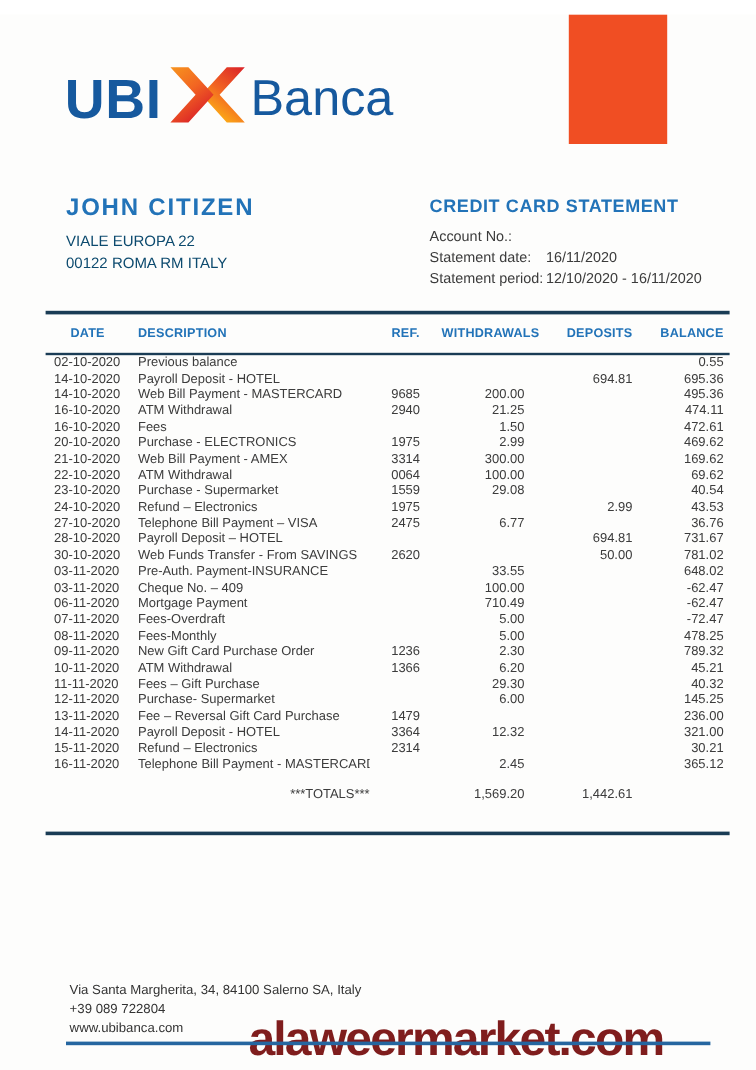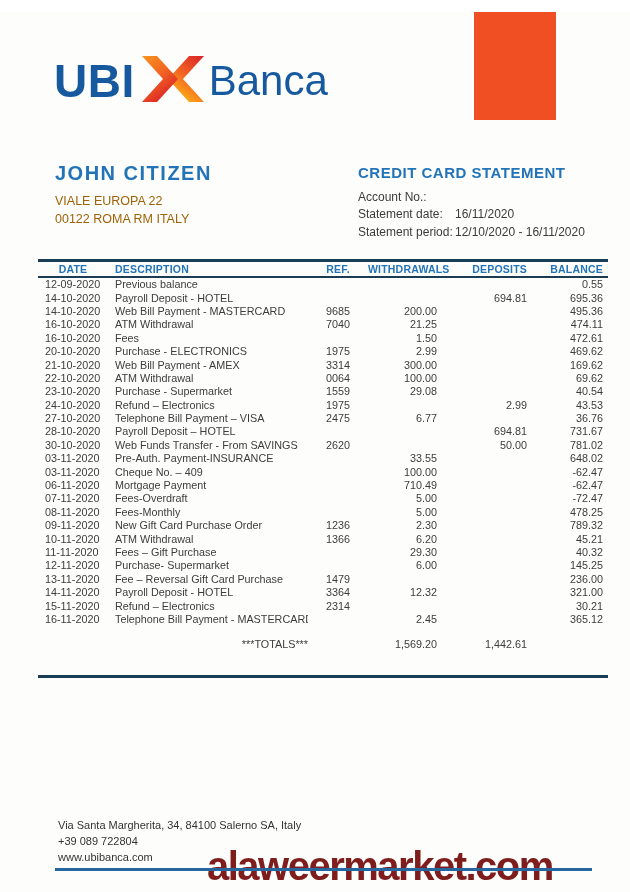--- a/index.html
+++ b/index.html
@@ -13,39 +13,39 @@
   
   .orange-block { position:absolute; left:474px; top:0; width:82px; height:108px; background:#F04E23; }
   .logo { position:absolute; left:54px; top:40px; display:flex; align-items:center; }
   .logo-ubi { font-size:46px; font-weight:700; color:#16599E; letter-spacing:0.5px; line-height:1; }
   .logo-x { margin:0 3px 0 5px; }
   .logo-banca { font-size:42px; font-weight:500; color:#16599E; line-height:1; }
 
   
   .recipient { position:absolute; left:55px; top:150px; }
   .recipient-name { color:#2273B8; font-size:20px; font-weight:700; letter-spacing:1.5px; margin-bottom:8px; }
-  .recipient-addr { font-size:12.5px; color:#a16207; line-height:1.4; }
+  .recipient-addr { font-size:12.5px; color:#0c4a6e; line-height:1.4; }
 
   
   .stmt { position:absolute; left:358px; top:152px; }
   .stmt-title { color:#2273B8; font-size:15px; font-weight:700; letter-spacing:0.5px; margin-bottom:8px; }
   .stmt-fields { font-size:12px; color:#3b3b3b; }
   .stmt-row { display:grid; grid-template-columns:97px auto; line-height:1.45; }
   .stmt-row .val { white-space:nowrap; }
 
   
   .tbl { position:absolute; left:38px; top:247px; width:570px; }
   .rule-thick { height:3px; background:#1A3C55; }
   .rule-thin { height:1.5px; background:#1A3C55; }
   .grid-row {
     display:grid;
     grid-template-columns:70px 200px 60px 85px 85px 70px;
     align-items:center;
   }
-  .th-row { height:14px; }
+  .th-row { height:32px; }
   .th { color:#2273B8; font-size:10.5px; font-weight:700; letter-spacing:0.2px; }
   .th.c-date { text-align:center; }
   .th.c-desc { padding-left:7px; }
   .th.c-ref  { text-align:center; }
   .th.c-wd   { text-align:right; padding-right:4px; }
   .th.c-dep  { text-align:right; padding-right:11px; }
   .th.c-bal  { text-align:right; padding-right:5px; }
   .tbody .grid-row { height:13.4px; }
   .td { font-size:10.8px; color:#3c3c3c; white-space:nowrap; overflow:hidden; }
   .td.c-date { padding-left:7px; }
@@ -128,21 +128,21 @@
       <div class="th c-ref">REF.</div>
       <div class="th c-wd">WITHDRAWALS</div>
       <div class="th c-dep">DEPOSITS</div>
       <div class="th c-bal">BALANCE</div>
     </div>
     <div class="rule-thin"></div>
 
     <div class="tbody">
 
         <div class="grid-row">
-          <div class="td c-date">12-09-2020</div>
+          <div class="td c-date">02-10-2020</div>
           <div class="td c-desc">Previous balance</div>
           <div class="td c-ref"></div>
           <div class="td c-wd"></div>
           <div class="td c-dep"></div>
           <div class="td c-bal">0.55</div>
         </div>
 
         <div class="grid-row">
           <div class="td c-date">14-10-2020</div>
           <div class="td c-desc">Payroll Deposit - HOTEL</div>
@@ -157,21 +157,21 @@
           <div class="td c-desc">Web Bill Payment - MASTERCARD</div>
           <div class="td c-ref">9685</div>
           <div class="td c-wd">200.00</div>
           <div class="td c-dep"></div>
           <div class="td c-bal">495.36</div>
         </div>
 
         <div class="grid-row">
           <div class="td c-date">16-10-2020</div>
           <div class="td c-desc">ATM Withdrawal</div>
-          <div class="td c-ref">7040</div>
+          <div class="td c-ref">2940</div>
           <div class="td c-wd">21.25</div>
           <div class="td c-dep"></div>
           <div class="td c-bal">474.11</div>
         </div>
 
         <div class="grid-row">
           <div class="td c-date">16-10-2020</div>
           <div class="td c-desc">Fees</div>
           <div class="td c-ref"></div>
           <div class="td c-wd">1.50</div>

